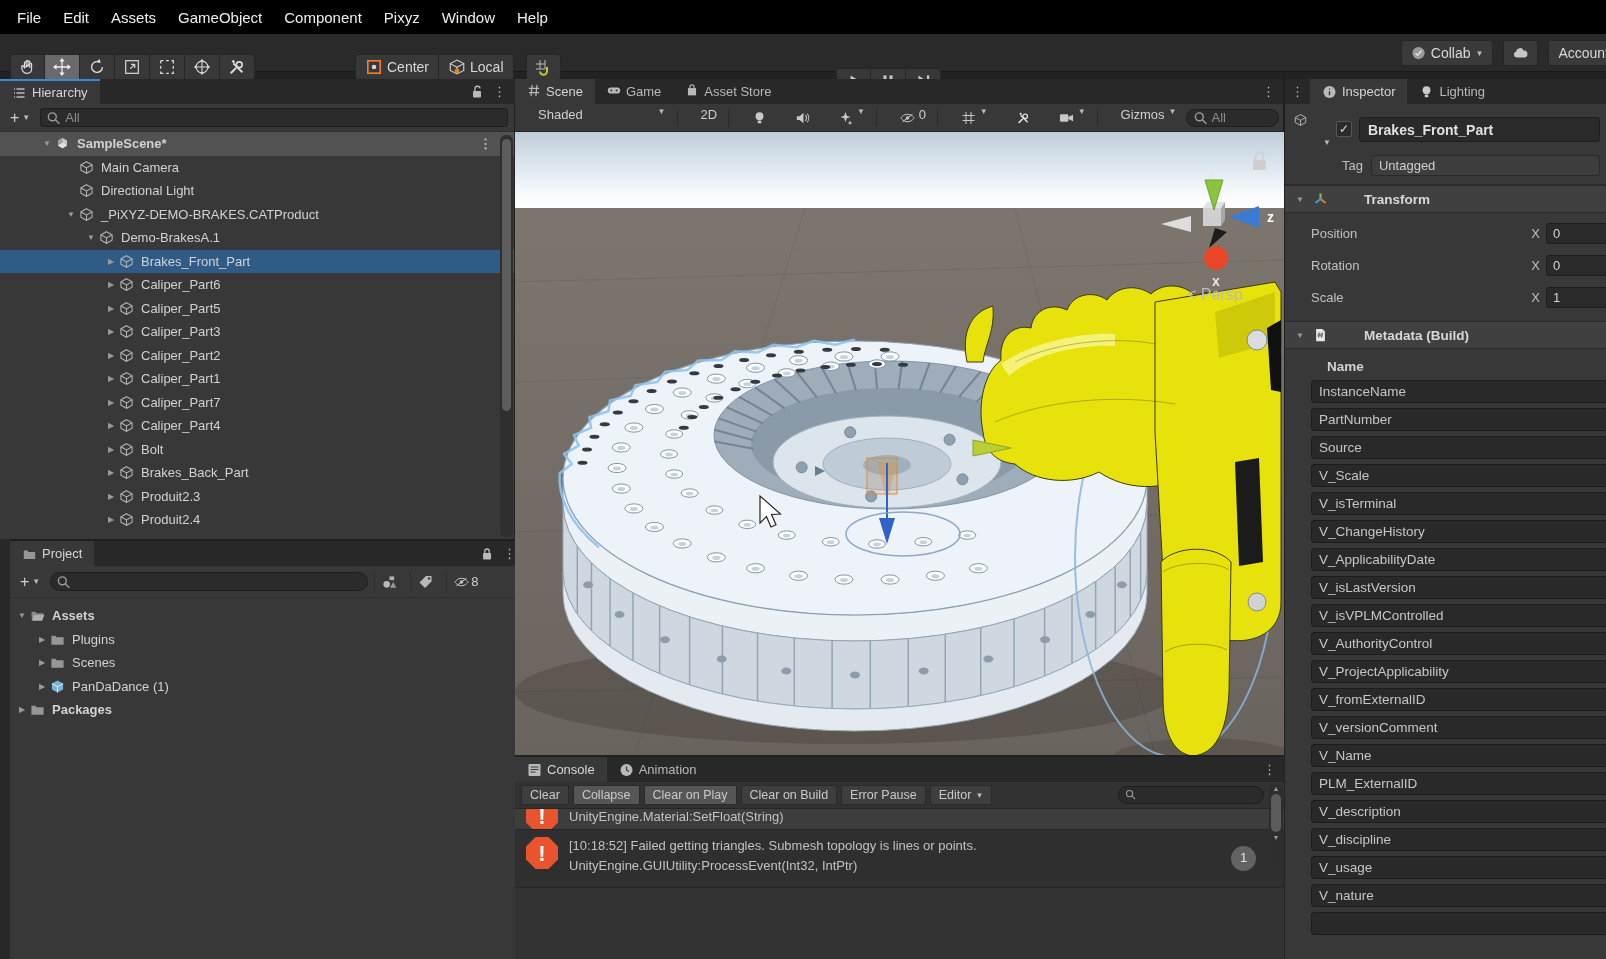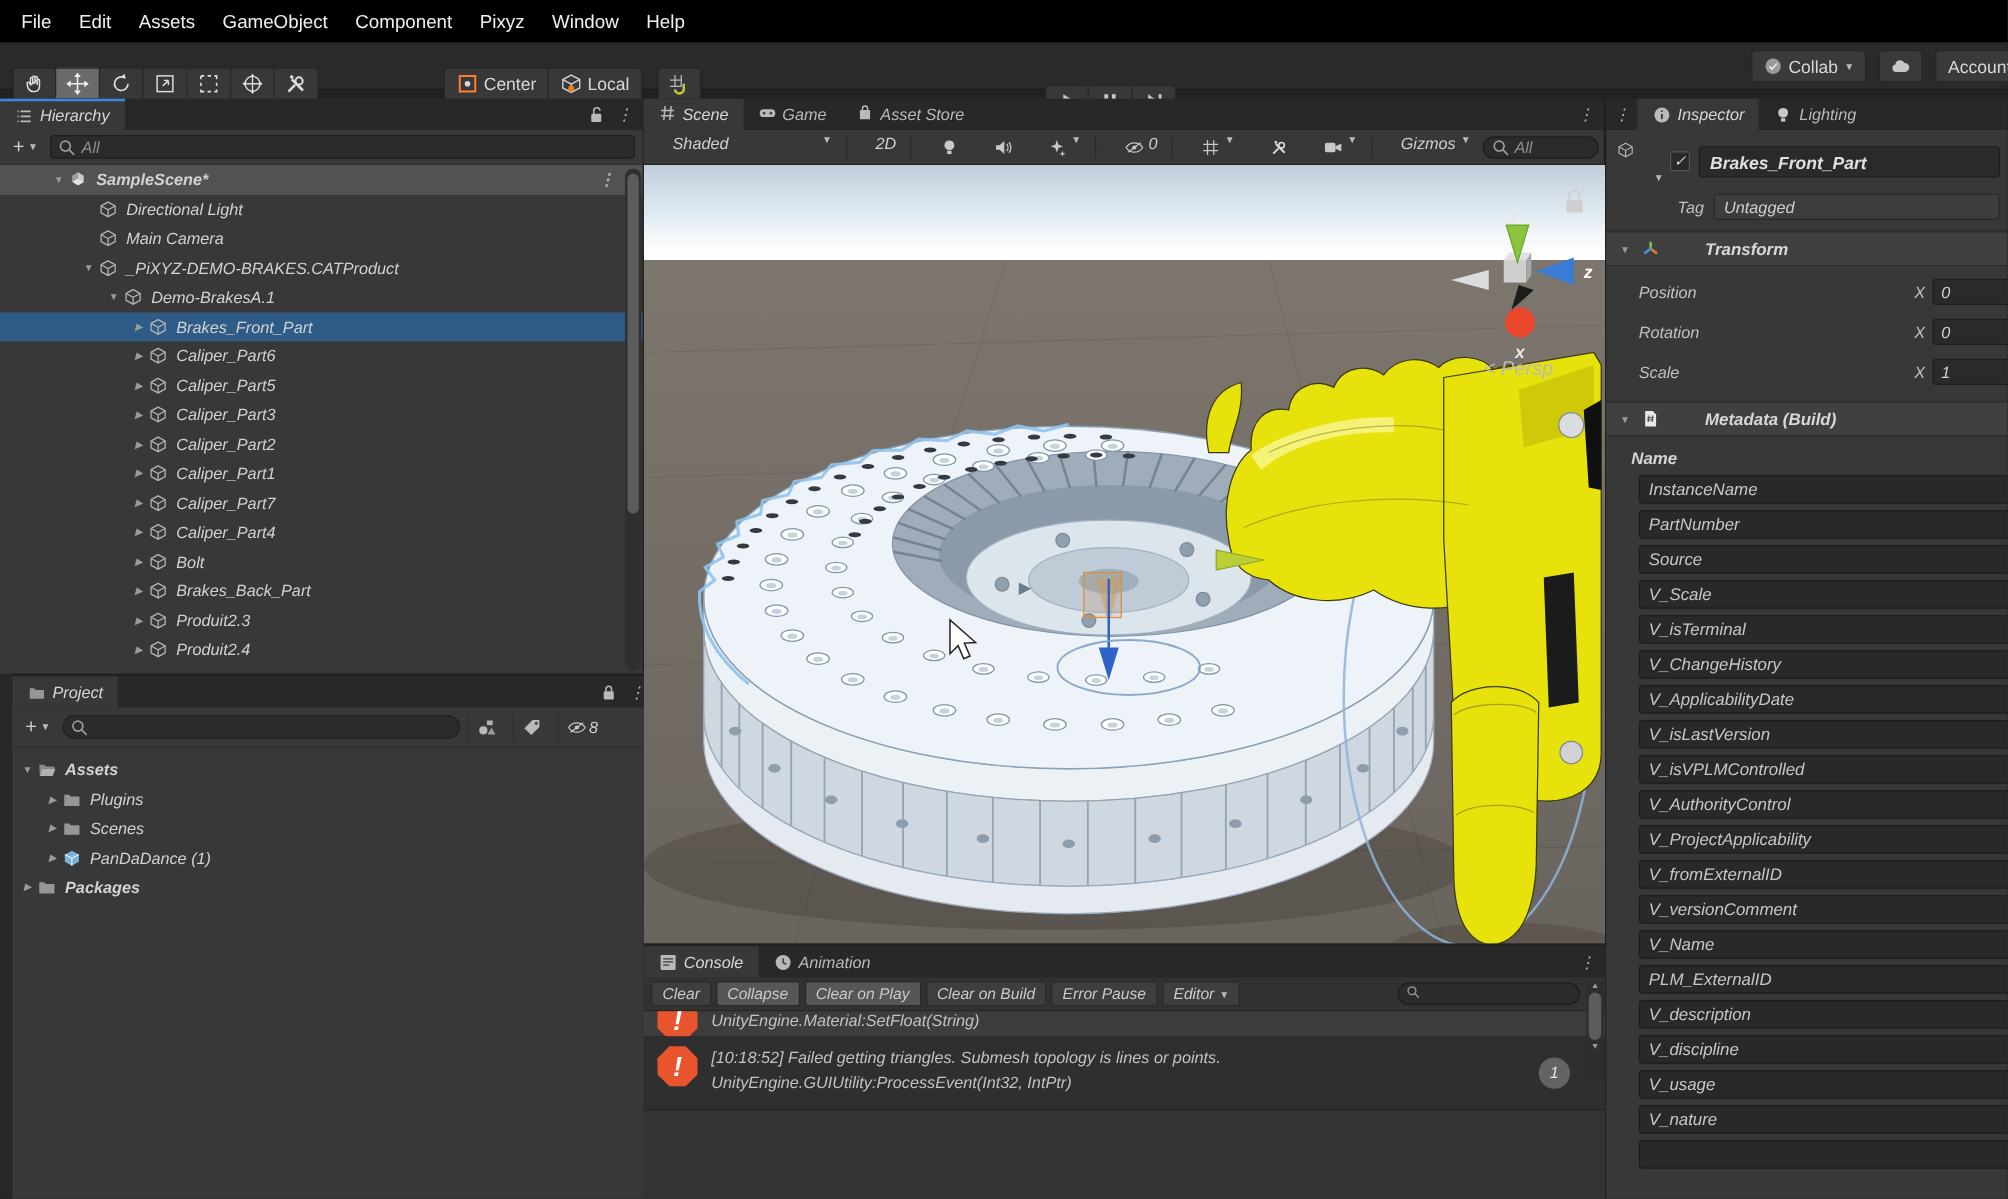--- a/index.html
+++ b/index.html
@@ -16,21 +16,21 @@
   .tbtn:first-child{border-left:1px solid #262626;border-radius:3px 0 0 3px;}
   .tbtn:last-child{border-radius:0 3px 3px 0;}
   .tbtn.active{background:#6a6a6a;}
   .tbtn svg{width:18px;height:18px;}
   .tbtn.wide{width:auto;padding:0 9px;color:#d8d8d8;font-size:14px;gap:4px;}
   .playgroup{position:absolute;left:836px;top:40px;display:flex;}
   .rightgroup{position:absolute;right:0;top:40px;display:flex;align-items:center;}
   .pill{background:#3a3a3a;border:1px solid #262626;border-radius:3px;height:26px;display:flex;align-items:center;color:#d8d8d8;font-size:14px;padding:0 9px;gap:5px;margin-left:10px;}
   .caret{font-size:8px;color:#bbb;}
   
-  .panelcol{position:absolute;top:79px;bottom:0;background:#383838;font-style:italic;}
+  .panelcol{position:absolute;top:79px;bottom:0;background:#383838;}
   #leftcol{left:0;width:514px;border-right:1px solid #1c1c1c;background:#282828;}
   #centercol{left:515px;width:769px;border-right:1px solid #1c1c1c;background:#282828;}
   #rightcol{left:1285px;width:321px;background:#282828;}
   .tabbar{height:25px;background:#282828;display:flex;align-items:stretch;position:relative;}
   .tab{display:flex;align-items:center;gap:5px;padding:0 12px;font-size:13px;color:#b9b9b9;background:#282828;}
   .tab.active{background:#383838;color:#d6d6d6;}
   .tab.bluetop{border-top:2px solid #3d85e0;}
   .tab svg{width:13px;height:13px;}
   .hdr-icons{margin-left:auto;display:flex;align-items:center;gap:10px;padding-right:8px;}
   .kebab{color:#b5b5b5;font-size:13px;letter-spacing:0;}
@@ -87,21 +87,21 @@
   .namefield{flex:1;height:25px;background:#2a2a2a;border:1px solid #1e1e1e;border-radius:3px;color:#e0e0e0;font-size:14px;font-weight:bold;display:flex;align-items:center;padding:0 8px;margin-top:4px;}
   .tagrow{display:flex;align-items:center;padding:4px 6px 8px 57px;gap:8px;color:#c0c0c0;font-size:13px;border-bottom:1px solid #2b2b2b;}
   .dropfield{flex:1;height:21px;background:#3d3d3d;border:1px solid #292929;border-radius:3px;display:flex;align-items:center;padding:0 7px;color:#cfcfcf;}
   .sechdr{height:28px;background:#404040;border-top:1px solid #2a2a2a;border-bottom:1px solid #2a2a2a;display:flex;align-items:center;gap:8px;padding:0 10px;color:#d8d8d8;font-size:13.5px;font-weight:bold;}
   .sechdr .arrow{width:10px;}
   .sechdr svg{width:17px;height:17px;}
   .sechdr .title{margin-left:28px;}
   .trrow{display:flex;align-items:center;height:32px;padding:0 0 0 26px;color:#c0c0c0;font-size:13px;}
   .trrow .axis{margin-left:auto;margin-right:6px;}
   .trrow .vfield{width:68px;height:21px;background:#2a2a2a;border:1px solid #1e1e1e;border-radius:3px;display:flex;align-items:center;padding:0 6px;color:#d2d2d2;margin-right:-8px;}
-  .namelabel{font-weight:bold;color:#d2d2d2;font-size:13.5px;padding:10px 0 6px 20px;}
+  .namelabel{font-weight:bold;color:#d2d2d2;font-size:13.5px;padding:10px 0 6px 42px;}
   .meta-field{height:23px;background:#292929;border:1px solid #1d1d1d;border-radius:3px;margin:0 -6px 5px 26px;display:flex;align-items:center;padding:0 7px;color:#c6c6c6;font-size:13.5px;}
   .lockicon svg{width:12px;height:14px;}
 </style>
 </head>
 <body>
 
 <div id="menubar">
     <div class="menu-item">File</div>
     <div class="menu-item">Edit</div>
     <div class="menu-item">Assets</div>
@@ -307,32 +307,32 @@
         </div>
         <div class="trow">
           <span class="ind" style="width: 63px;"></span>
           <span class="arrow"></span>
           <span class="ticon">
             <svg viewBox="0 0 16 16">
               <path d="M8 1.8 14 5.1v5.8L8 14.2 2 10.9V5.1z" fill="none" stroke="#b4b4b4" stroke-width="1.1"></path>
               <path d="M2 5.1 8 8.4l6-3.3M8 8.4v5.8" fill="none" stroke="#b4b4b4" stroke-width="1.1"></path>
             </svg>
           </span>
-          <span class="tlabel">Directional Light</span>
+          <span class="tlabel">Main Camera</span>
         </div>
         <div class="trow">
           <span class="ind" style="width: 63px;"></span>
           <span class="arrow"></span>
           <span class="ticon">
             <svg viewBox="0 0 16 16">
               <path d="M8 1.8 14 5.1v5.8L8 14.2 2 10.9V5.1z" fill="none" stroke="#b4b4b4" stroke-width="1.1"></path>
               <path d="M2 5.1 8 8.4l6-3.3M8 8.4v5.8" fill="none" stroke="#b4b4b4" stroke-width="1.1"></path>
             </svg>
           </span>
-          <span class="tlabel">Main Camera</span>
+          <span class="tlabel">Directional Light</span>
         </div>
         <div class="trow">
           <span class="ind" style="width: 63px;"></span>
           <span class="arrow">▼</span>
           <span class="ticon">
             <svg viewBox="0 0 16 16">
               <path d="M8 1.8 14 5.1v5.8L8 14.2 2 10.9V5.1z" fill="none" stroke="#b4b4b4" stroke-width="1.1"></path>
               <path d="M2 5.1 8 8.4l6-3.3M8 8.4v5.8" fill="none" stroke="#b4b4b4" stroke-width="1.1"></path>
             </svg>
           </span>

